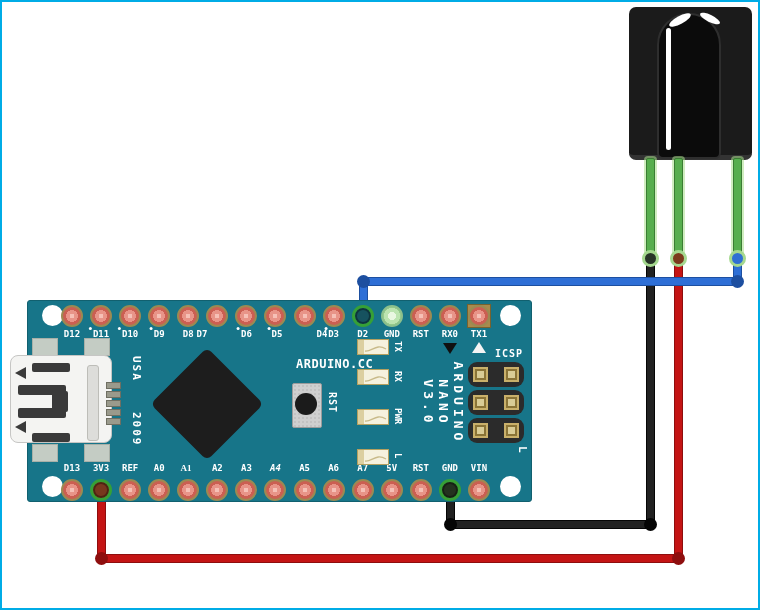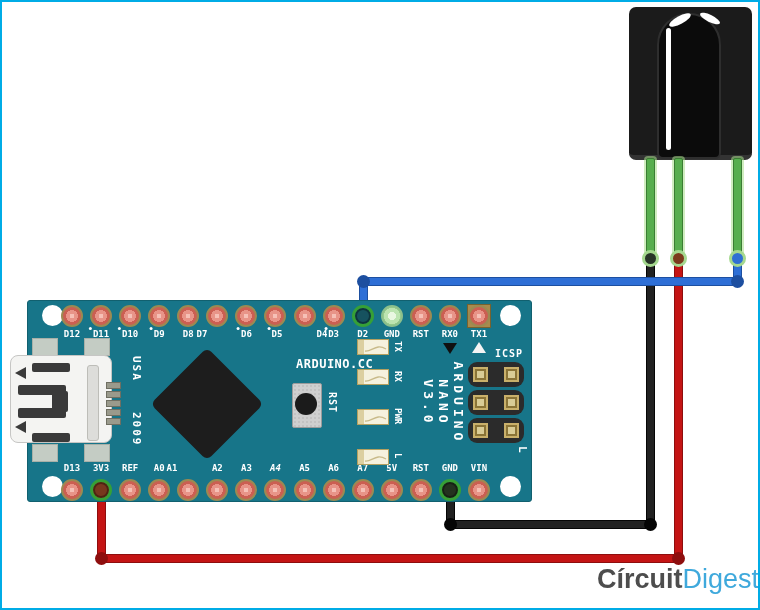--- a/index.html
+++ b/index.html
@@ -129,21 +129,21 @@
       <div class="pin-label" style="left: 476.98px; top: 327px;">TX1</div>
       <div class="pin-circle" style="left: 59px; top: 477px;"></div>
       <div class="pin-label" style="left: 70px; top: 461px;">D13</div>
       <div class="pin-circle wire-pin" style="left: 88.07px; top: 477px; background: rgb(119, 56, 29);"></div>
       <div class="pin-label" style="left: 99.07px; top: 461px;">3V3</div>
       <div class="pin-circle" style="left: 117.14px; top: 477px;"></div>
       <div class="pin-label" style="left: 128.14px; top: 461px;">REF</div>
       <div class="pin-circle" style="left: 146.21px; top: 477px;"></div>
       <div class="pin-label" style="left: 157.21px; top: 461px;">A0</div>
       <div class="pin-circle" style="left: 175.28px; top: 477px;"></div>
-      <div class="pin-label" style="left: 170px; top: 461px;">A1</div>
+      <div class="pin-label" style="left: 184px; top: 461px; font-family: Liberation Serif, serif;">A1</div>
       <div class="pin-circle" style="left: 204.35px; top: 477px;"></div>
       <div class="pin-label" style="left: 215.35px; top: 461px;">A2</div>
       <div class="pin-circle" style="left: 233.42px; top: 477px;"></div>
       <div class="pin-label" style="left: 244.42px; top: 461px;">A3</div>
       <div class="pin-circle" style="left: 262.49px; top: 477px;"></div>
       <div class="pin-label" style="left: 273.49px; top: 461px; font-style: italic;">A4</div>
       <div class="pin-circle" style="left: 291.56px; top: 477px;"></div>
       <div class="pin-label" style="left: 302.56px; top: 461px;">A5</div>
       <div class="pin-circle" style="left: 320.63px; top: 477px;"></div>
       <div class="pin-label" style="left: 331.63px; top: 461px;">A6</div>
@@ -226,16 +226,13 @@
   <div class="icsp-row" style="top:388px;"></div>
   <div class="icsp-row" style="top:416px;"></div>
   <div class="icsp-pin" style="left:471px;top:365px;"></div>
   <div class="icsp-pin" style="left:502px;top:365px;"></div>
   <div class="icsp-pin" style="left:471px;top:393px;"></div>
   <div class="icsp-pin" style="left:502px;top:393px;"></div>
   <div class="icsp-pin" style="left:471px;top:421px;"></div>
   <div class="icsp-pin" style="left:502px;top:421px;"></div>
   <div class="vtext" style="left:527px;top:444px;font-size:11px;">L</div>
 
-  <div class="logo">
-    <span class="p1" style="color: rgb(77, 77, 77);">Círcuit</span><span class="p2" style="color: rgb(63, 169, 220);">Digest</span>
-  </div>
 </div>
 
 </body></html>

